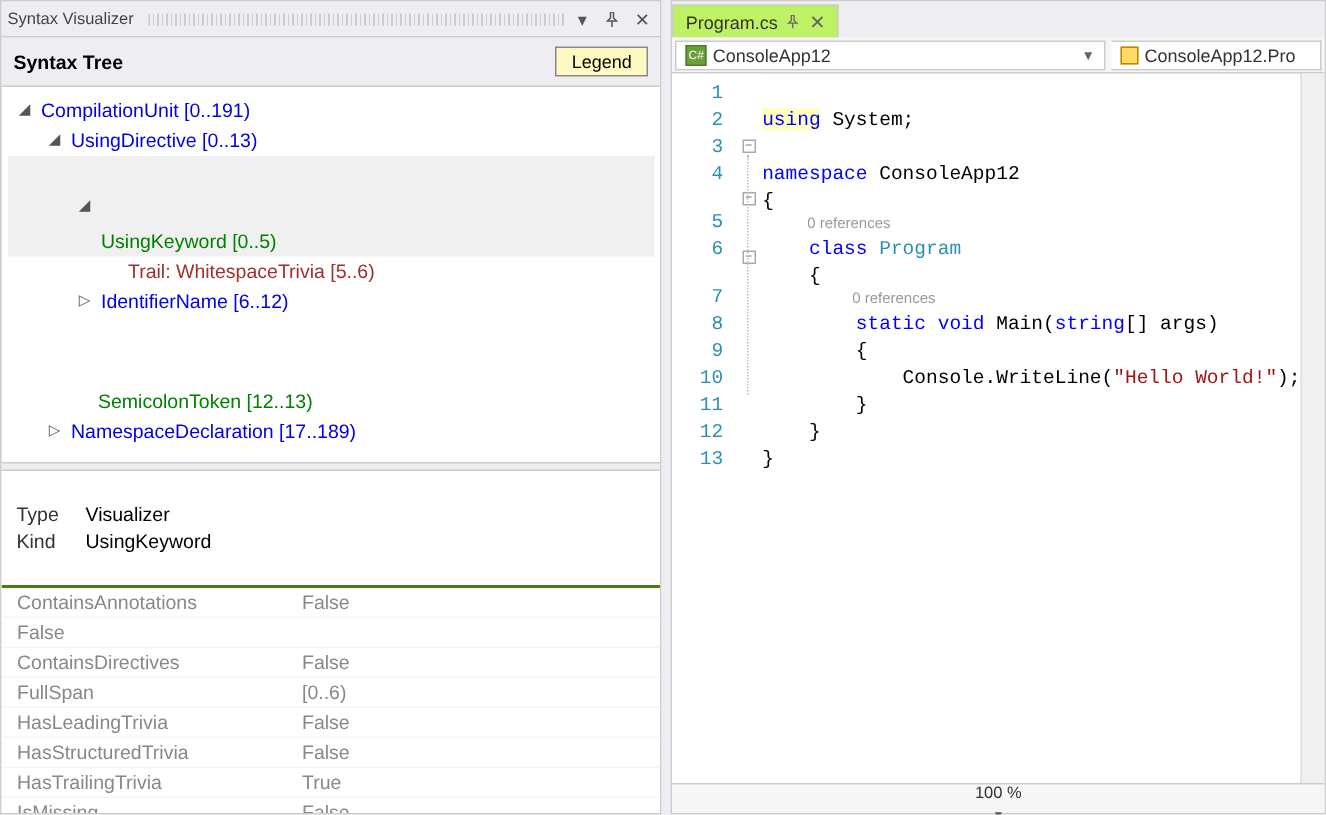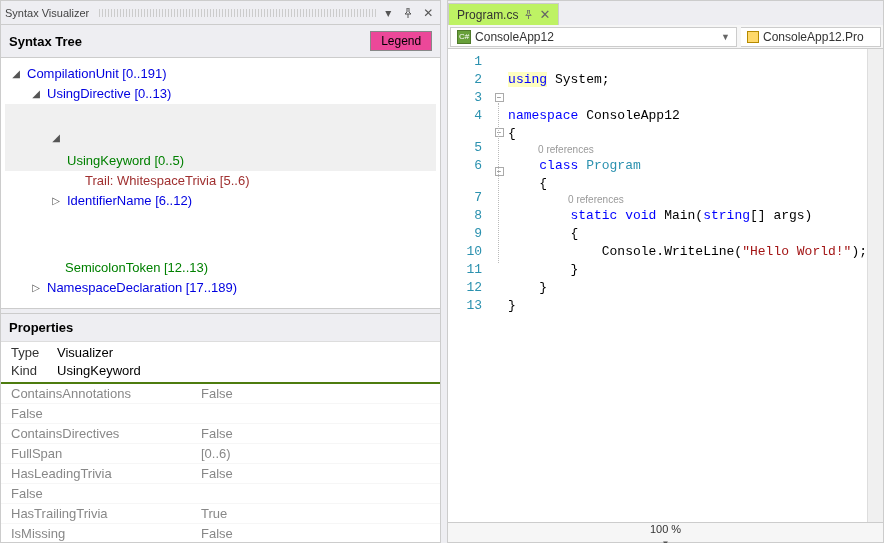--- a/index.html
+++ b/index.html
@@ -49,21 +49,21 @@
 .section-header {
   background: #eeeef2;
   border-bottom: 1px solid #ccc;
   display: flex;
   align-items: center;
   padding: 6px 8px;
 }
 .section-title { font-weight: bold; font-size: 13px; flex: 1; }
 .legend-btn {
   border: 1px solid #888;
-  background: #ec4899;
+  background: #fef9c3;
   padding: 2px 10px;
   font-size: 12px;
   cursor: pointer;
 }
 .tree-area {
   flex: 1;
   background: #fff;
   overflow: auto;
   padding: 6px 4px;
   font-size: 13px;
@@ -92,21 +92,21 @@
 }
 .splitter-h { height: 6px; background: #eeeef2; border-top: 1px solid #ccc; border-bottom: 1px solid #ccc; cursor: row-resize; }
 .props-area {
   height: 228px;
   background: #fff;
   display: flex;
   flex-direction: column;
   overflow: hidden;
 }
 .props-top {
-  padding: 2px 10px;
+  padding: 20px 10px;
   font-size: 13px;
 }
 .props-top-row { display: flex; gap: 10px; line-height: 18px; }
 .props-top-label { width: 36px; color: #333; }
 .props-grid {
   flex: 1;
   overflow-y: scroll;
   border-top: 2px solid #4d7c0f;
   position: relative;
 }
@@ -298,23 +298,20 @@
       <span class="node-label node-blue">NamespaceDeclaration [17..189)</span>
     </div>
     <div class="tree-node" style="padding-left:38px">
       <span class="node-label node-green">EndOfFileToken [191..191)</span>
     </div>
   </div>
 
   <div class="splitter-h"></div>
 
   <div class="props-area">
-    <div class="section-header" style="border-bottom:1px solid #ddd">
-      <span class="section-title">Properties</span>
-    </div>
     <div class="props-top">
       <div class="props-top-row">
         <span class="props-top-label">Type</span>
         <span>Visualizer</span>
       </div>
       <div class="props-top-row">
         <span class="props-top-label">Kind</span>
         <span>UsingKeyword</span>
       </div>
     </div>
@@ -332,20 +329,21 @@
         </div>
         <div class="props-row">
           <span class="props-key">FullSpan</span>
           <span class="props-val">[0..6)</span>
         </div>
         <div class="props-row">
           <span class="props-key">HasLeadingTrivia</span>
           <span class="props-val">False</span>
         </div>
         <div class="props-row">
+          <span class="props-key">HasStructuredTrivia</span>
           <span class="props-val">False</span>
         </div>
         <div class="props-row">
           <span class="props-key">HasTrailingTrivia</span>
           <span class="props-val">True</span>
         </div>
         <div class="props-row">
           <span class="props-key">IsMissing</span>
           <span class="props-val">False</span>
         </div>

